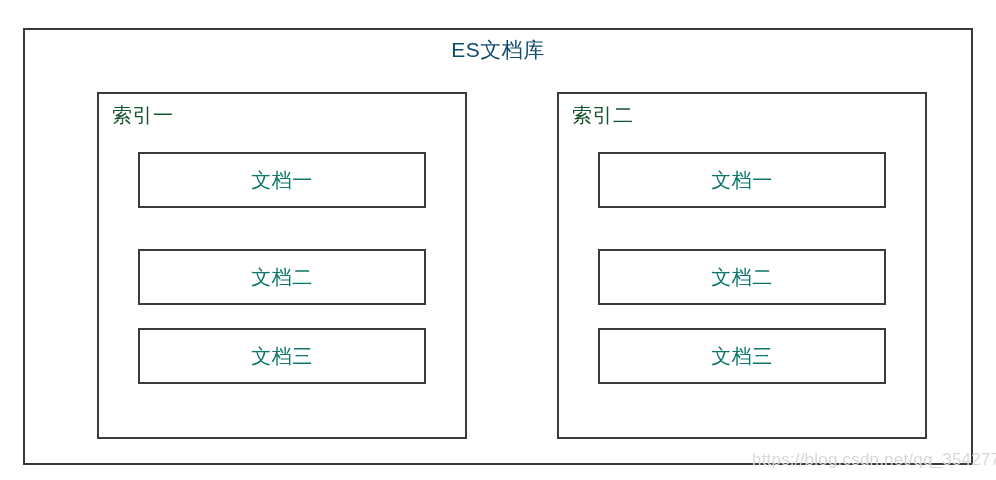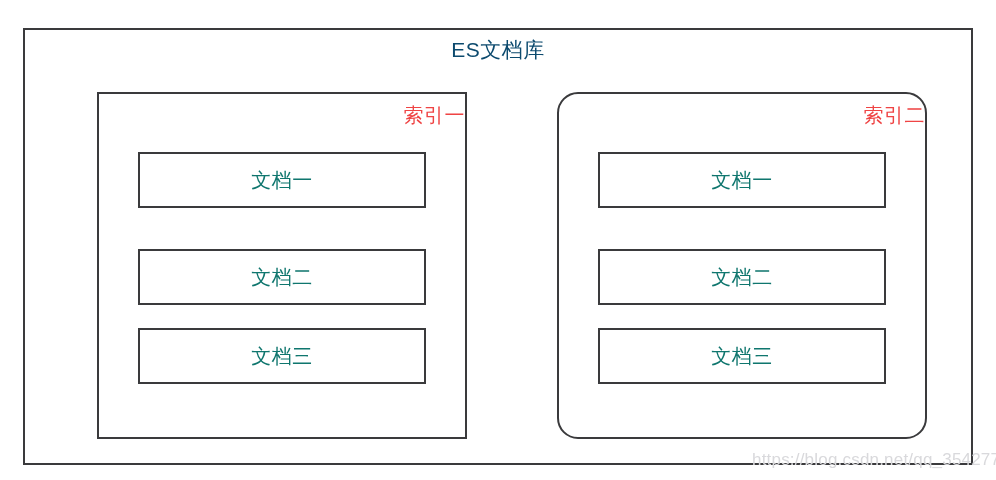--- a/index.html
+++ b/index.html
@@ -52,31 +52,31 @@
   .index-box {
     position: absolute;
     top: 62px;              
     width: 370px;
     height: 347px;          
     border: 2px solid #3a3a3c;
     background: #ffffff;
     box-sizing: border-box;
   }
   .index-box.idx-0 { left: 72px; }   
-  .index-box.idx-1 { left: 532px; border-radius: 21px; }  
+  .index-box.idx-1 { left: 532px; }  
 
   .index-title {
     position: absolute;
-    left: 0;
+    left: 13px;
     top: 8px;
     width: 100%;
-    text-align: right;
+    text-align: left;
     font-size: 20px;
     line-height: 26px;
-    color: #ef4444;
+    color: #14532d;
     letter-spacing: 0.5px;
     white-space: nowrap;
   }
 
   
   .doc-list {
     position: absolute;
     left: 39px;             
     top: 58px;              
     width: 288px;           

